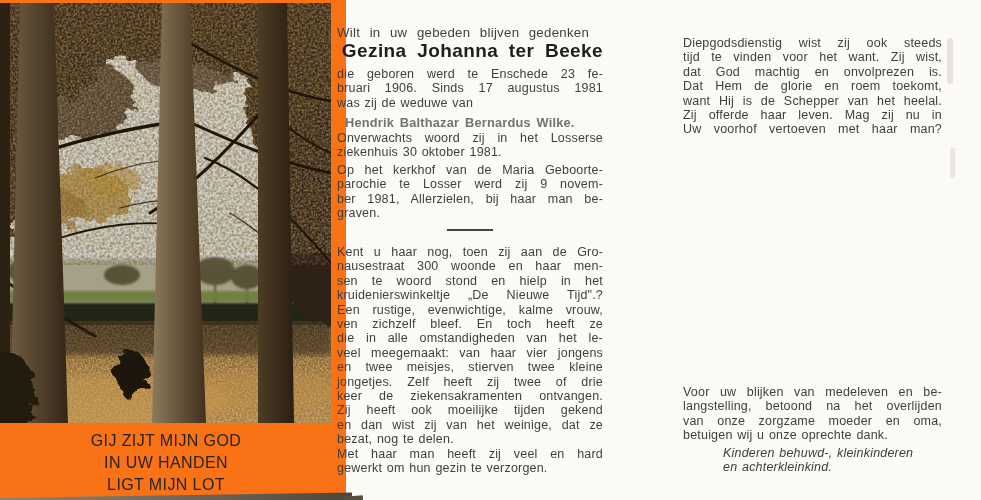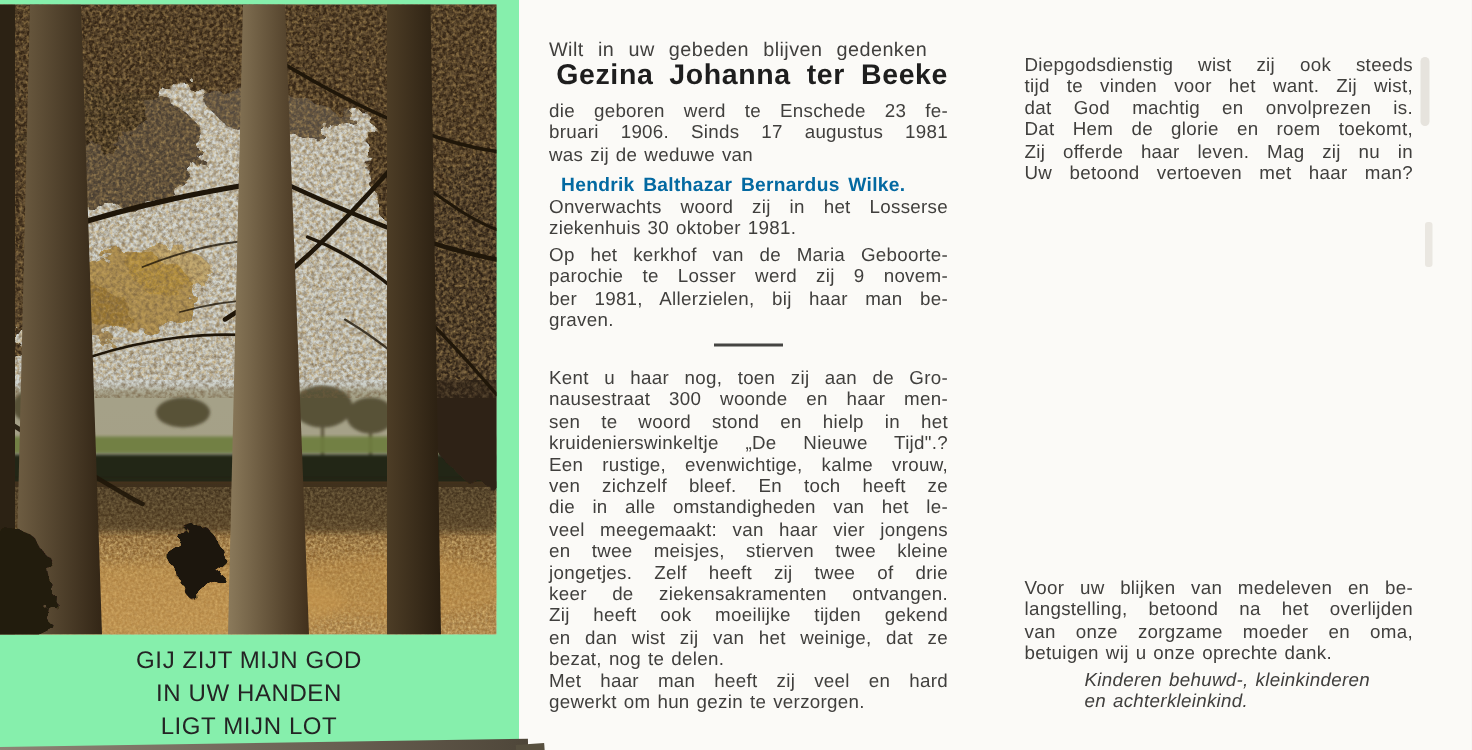--- a/index.html
+++ b/index.html
@@ -1,36 +1,36 @@
 <!DOCTYPE html>
 <html><head>
 <meta charset="utf-8">
 <style>
   html,body{margin:0;padding:0;}
   body{width:981px;height:500px;overflow:hidden;background:#f2f1ee;}
   .page{position:relative;width:981px;height:500px;background:#fbfaf7;
         font-family:"Liberation Sans",sans-serif;color:#3f3e3c;}
   
-  .panel-left{position:absolute;left:0;top:0;width:346px;height:500px;background:#86efac;}
+  .panel-left{position:absolute;left:0;top:0;width:346px;height:500px;background:#f97316;}
   .photo{position:absolute;left:0;top:3px;width:331px;height:420px;display:block;}
   .caption{position:absolute;left:0;top:430px;width:332px;text-align:center;
            font-size:16px;line-height:22px;letter-spacing:.4px;color:#242424;}
   .caption .tl{text-align:center;}
   
-  .panel-middle{position:absolute;left:366px;top:0;width:266px;height:449px;}
+  .panel-middle{position:absolute;left:337px;top:0;width:266px;height:449px;}
   .panel-right{position:absolute;left:683px;top:0;width:259px;height:416px;}
   .blk{position:absolute;left:0;width:100%;font-size:12.5px;line-height:14.4px;
        letter-spacing:.2px;word-spacing:1px;color:#403f3d;}
   .tl{text-align:left;white-space:nowrap;}
   .just{text-align:justify;text-align-last:justify;white-space:normal;}
   .intro{top:26px;font-size:13.2px;word-spacing:5.5px;letter-spacing:.3px;}
   .name{top:44px;font-size:19px;font-weight:bold;color:#1e1e1e;text-align:right;
         word-spacing:5px;letter-spacing:.4px;}
   .p-birth{top:67px;}
-  .spouse{top:116px;font-weight:bold;color:#0369a1;padding-left:8px;font-size:12.8px;word-spacing:2px;}
+  .spouse{top:116px;font-weight:bold;color:#737373;padding-left:8px;font-size:12.8px;word-spacing:2px;}
   .p-death{top:131px;}
   .p-burial{top:163px;}
   .divider{position:absolute;left:110px;top:229px;width:46px;height:2px;background:#454442;}
   .p-life{top:245px;}
   .p-work{top:447px;}
   .p-faith{top:36px;}
   .p-thanks{top:385px;}
   .signature{top:446px;left:40px;width:219px;font-style:italic;}
   
   .edge-sliver{position:absolute;left:0;top:498px;width:352px;height:9px;
@@ -215,22 +215,23 @@
         <div class="tl">gewerkt om hun gezin te verzorgen.</div>
       </div>
   </div>
 
   <div class="panel-right">
     <div class="blk p-faith">
         <div class="just">Diepgodsdienstig wist zij ook steeds</div>
         <div class="just">tijd te vinden voor het want. Zij wist,</div>
         <div class="just">dat God machtig en onvolprezen is.</div>
         <div class="just">Dat Hem de glorie en roem toekomt,</div>
+        <div class="just">want Hij is de Schepper van het heelal.</div>
         <div class="just">Zij offerde haar leven.  Mag zij nu in</div>
-        <div class="just">Uw betoond vertoeven met haar man?</div>
+        <div class="just">Uw voorhof vertoeven met haar man?</div>
       </div>
     <div class="blk p-thanks">
         <div class="just">Voor uw blijken van medeleven en be-</div>
         <div class="just">langstelling, betoond na het overlijden</div>
         <div class="just">van onze zorgzame moeder en oma,</div>
         <div class="tl">betuigen wij u onze oprechte dank.</div>
       </div>
     <div class="blk signature">
         <div class="tl">Kinderen behuwd-, kleinkinderen</div>
         <div class="tl">en achterkleinkind.</div>

